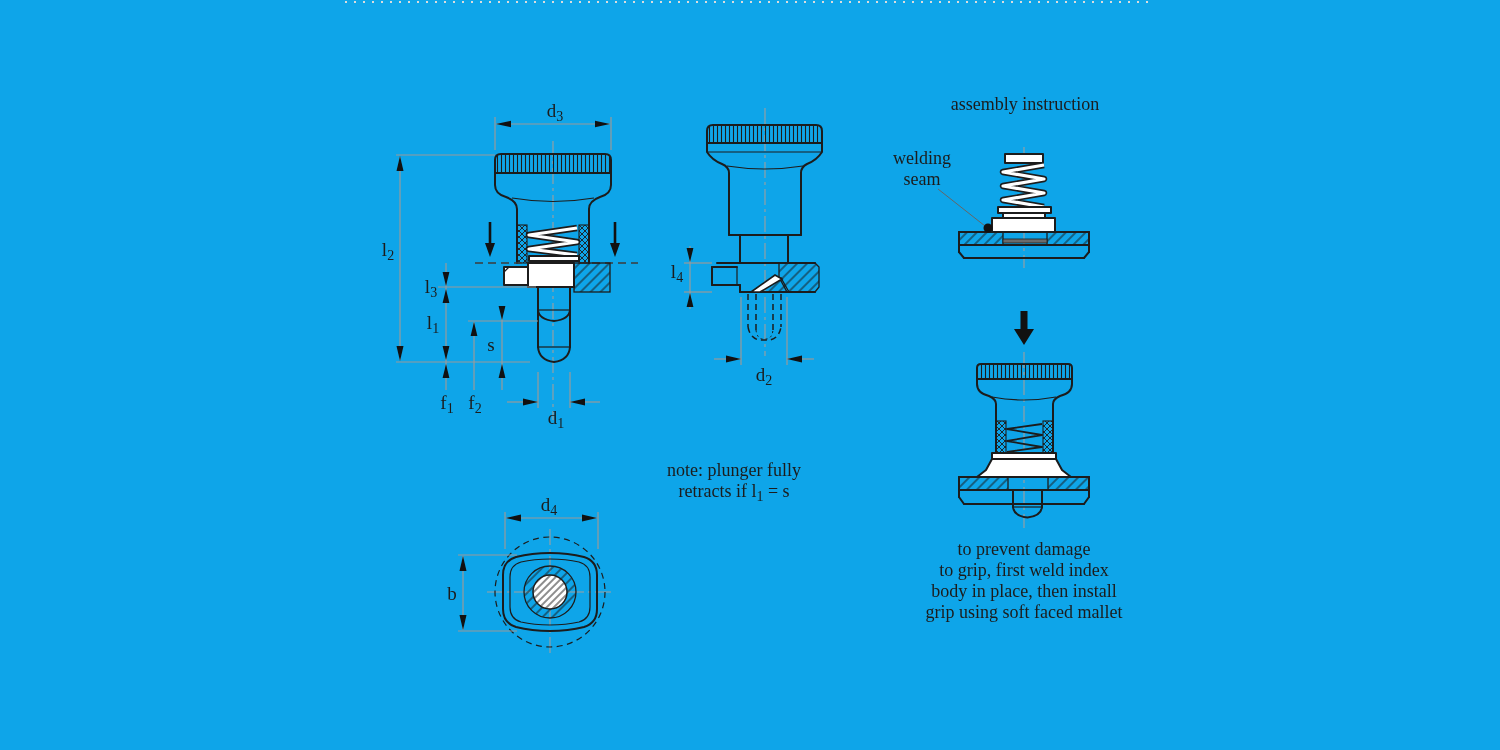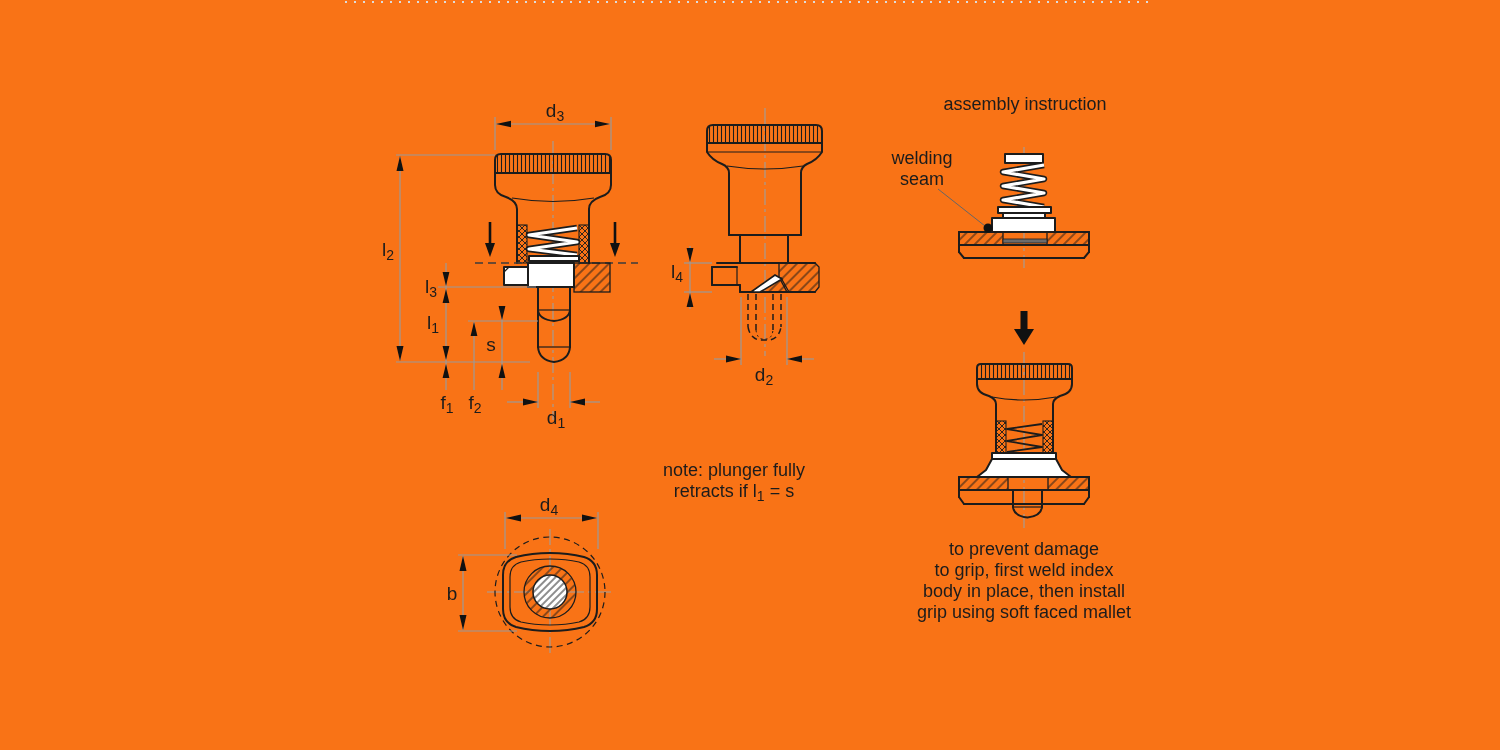--- a/index.html
+++ b/index.html
@@ -1,17 +1,17 @@
 <!DOCTYPE html>
 <html><head>
 <meta charset="utf-8">
 <style>
   html,body{margin:0;padding:0;background:#ffffff;}
-  .stage{position:relative;width:1500px;height:750px;background:#f97316;overflow:hidden;
-         font-family:Liberation Sans, sans-serif;}
+  .stage{position:relative;width:1500px;height:750px;background:#0ea5e9;overflow:hidden;
+         font-family:Liberation Serif, serif;}
   svg{position:absolute;left:0;top:0;}
   text{fill:#1c1c1c;}
   .t-dim{font-size:19px;}
   .t-sub{font-size:14px;}
   .t-body{font-size:18px;}
   .ol{fill:none;stroke:#1c1c1c;stroke-width:2;stroke-linejoin:round;stroke-linecap:round;}
   .olf{fill:#ffffff;stroke:#1c1c1c;stroke-width:2;stroke-linejoin:round;}
   .thin{fill:none;stroke:#1c1c1c;stroke-width:1.2;}
   .dimline{fill:none;stroke:#9a9a9a;stroke-width:1.2;}
   .cl{fill:none;stroke:#9f9f9f;stroke-width:1.1;stroke-dasharray:16 4 3 4;}

